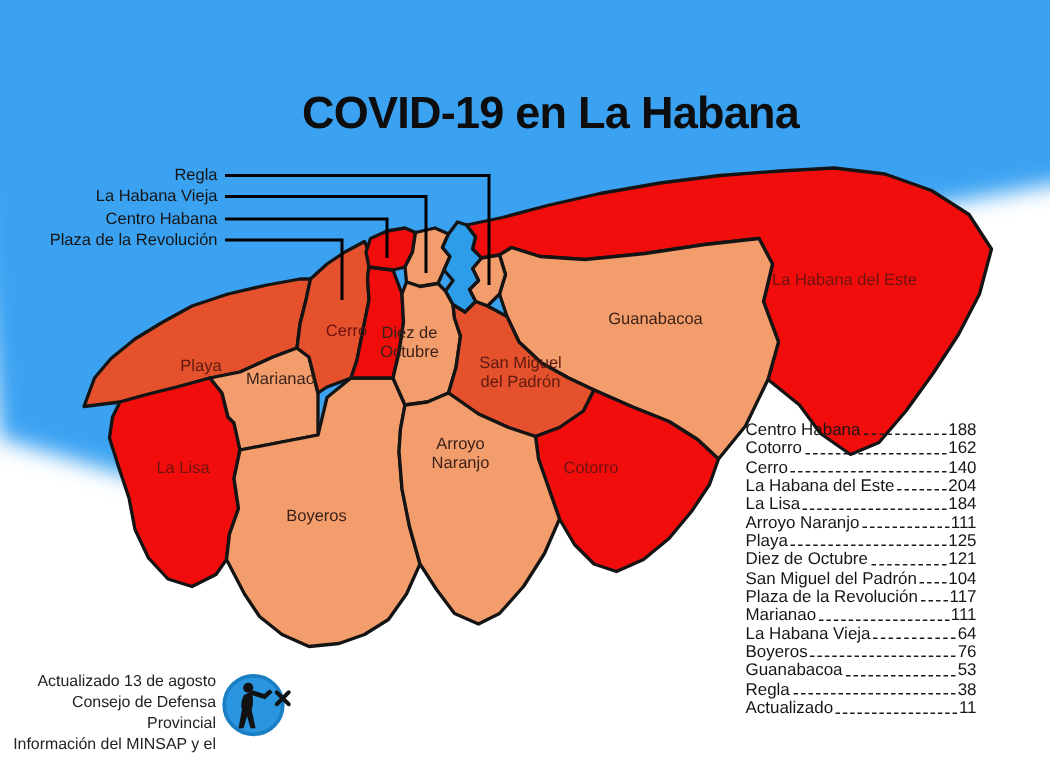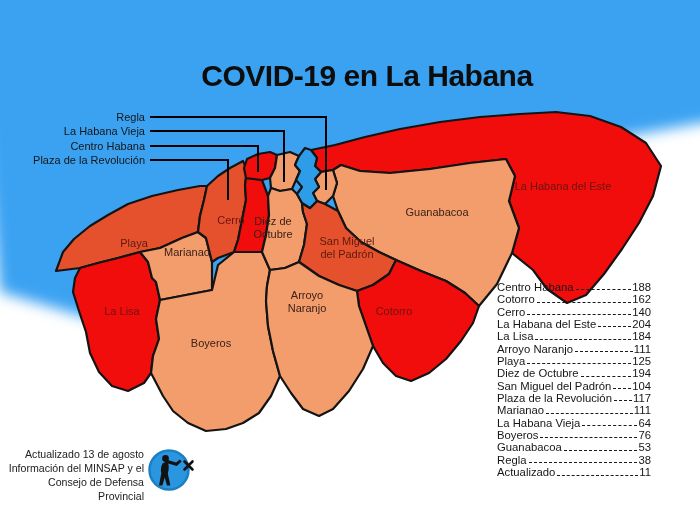--- a/index.html
+++ b/index.html
@@ -145,21 +145,21 @@
         <span class="stat-value">111</span>
       </div>
     <div class="stat-row">
         <span class="stat-name">Playa</span>
         <span class="leader"></span>
         <span class="stat-value">125</span>
       </div>
     <div class="stat-row">
         <span class="stat-name">Diez de Octubre</span>
         <span class="leader"></span>
-        <span class="stat-value">194</span>
+        <span class="stat-value">121</span>
       </div>
     <div class="stat-row">
         <span class="stat-name">San Miguel del Padrón</span>
         <span class="leader"></span>
         <span class="stat-value">104</span>
       </div>
     <div class="stat-row">
         <span class="stat-name">Plaza de la Revolución</span>
         <span class="leader"></span>
         <span class="stat-value">117</span>
@@ -191,17 +191,17 @@
       </div>
     <div class="stat-row">
         <span class="stat-name">Actualizado</span>
         <span class="leader"></span>
         <span class="stat-value">11</span>
       </div>
   </div>
 
   <div class="attribution">
     <div>Actualizado 13 de agosto</div>
+    <div>Consejo de Defensa Provincial</div>
     <div>Información del MINSAP y el</div>
-    <div>Consejo de Defensa Provincial</div>
   </div>
 
 </div>
 
 </body></html>

